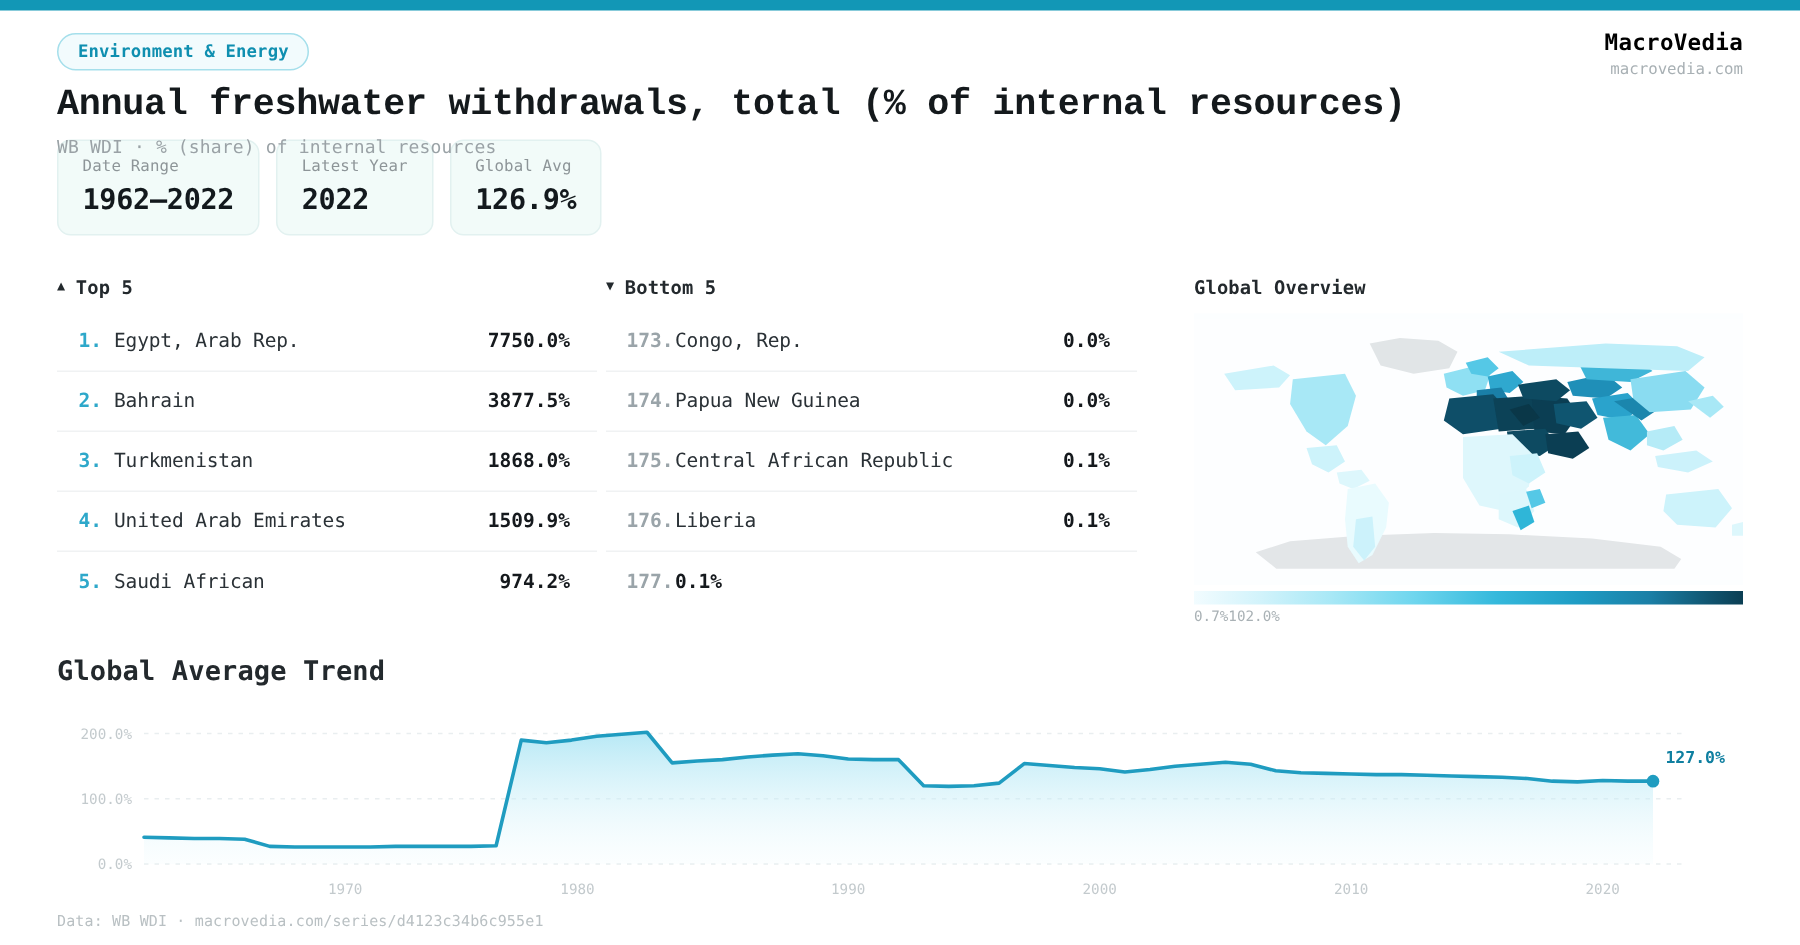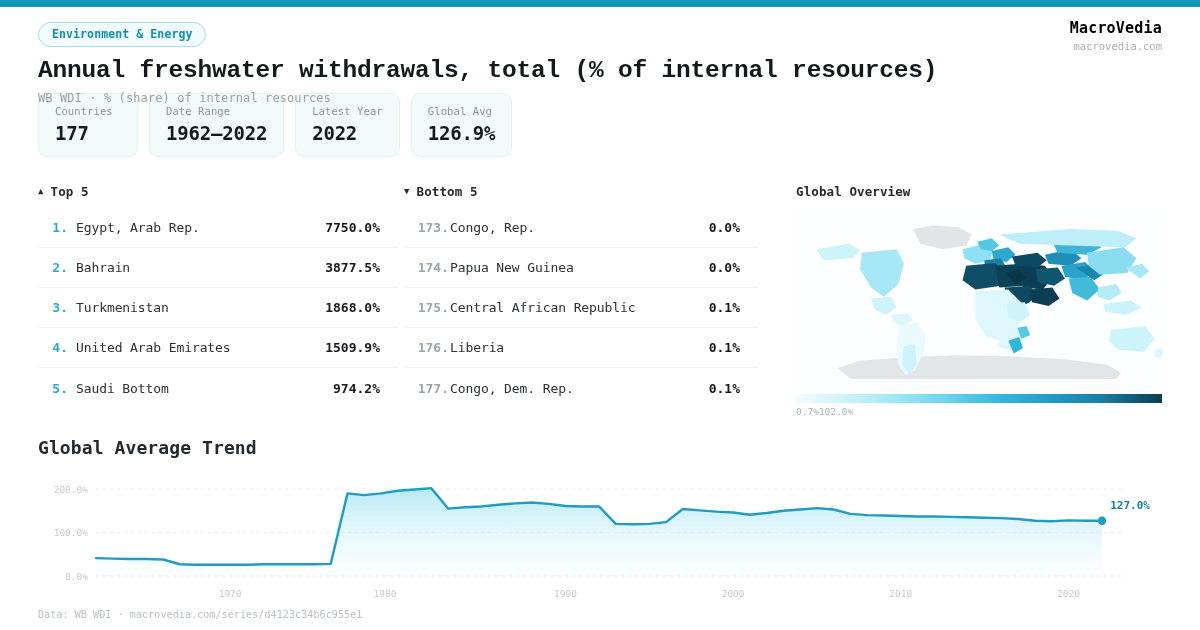--- a/index.html
+++ b/index.html
@@ -266,24 +266,20 @@
     <div class="brand">
       <div class="brand-name">MacroVedia</div>
       <div class="brand-url">macrovedia.com</div>
     </div>
     <div class="title">Annual freshwater withdrawals, total (% of internal resources)</div>
     <div class="subtitle">WB WDI · % (share) of internal resources</div>
   </div>
 
   <div class="stats">
     <div class="stat-card">
-      <div class="stat-label">Countries</div>
-      <div class="stat-value">177</div>
-    </div>
-    <div class="stat-card">
       <div class="stat-label">Date Range</div>
       <div class="stat-value">1962–2022</div>
     </div>
     <div class="stat-card">
       <div class="stat-label">Latest Year</div>
       <div class="stat-value">2022</div>
     </div>
     <div class="stat-card">
       <div class="stat-label">Global Avg</div>
       <div class="stat-value">126.9%</div>
@@ -313,21 +309,21 @@
           <span class="rank-name">Turkmenistan</span>
           <span class="rank-val">1868.0%</span>
         </div>
         <div class="rank-row">
           <span class="rank-num">4.</span>
           <span class="rank-name">United Arab Emirates</span>
           <span class="rank-val">1509.9%</span>
         </div>
         <div class="rank-row">
           <span class="rank-num">5.</span>
-          <span class="rank-name">Saudi Bottom</span>
+          <span class="rank-name">Saudi African</span>
           <span class="rank-val">974.2%</span>
         </div>
       </div>
     </div>
 
     <div class="col-bot5">
       <div class="section-head">
         <span class="tri">▼</span>
         <span>Bottom 5</span>
       </div>
@@ -347,21 +343,20 @@
           <span class="rank-name">Central African Republic</span>
           <span class="rank-val">0.1%</span>
         </div>
         <div class="rank-row">
           <span class="rank-num low">176.</span>
           <span class="rank-name">Liberia</span>
           <span class="rank-val">0.1%</span>
         </div>
         <div class="rank-row">
           <span class="rank-num low">177.</span>
-          <span class="rank-name">Congo, Dem. Rep.</span>
           <span class="rank-val">0.1%</span>
         </div>
       </div>
     </div>
 
     <div class="col-map">
       <div class="map-wrap">
         <div class="section-head">
           <span>Global Overview</span>
         </div>

